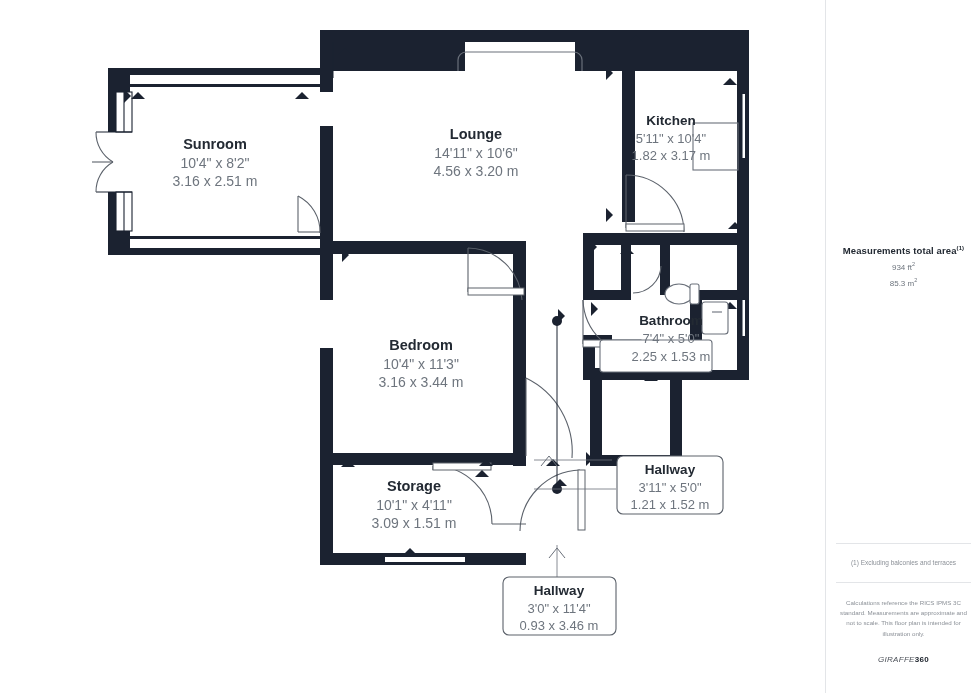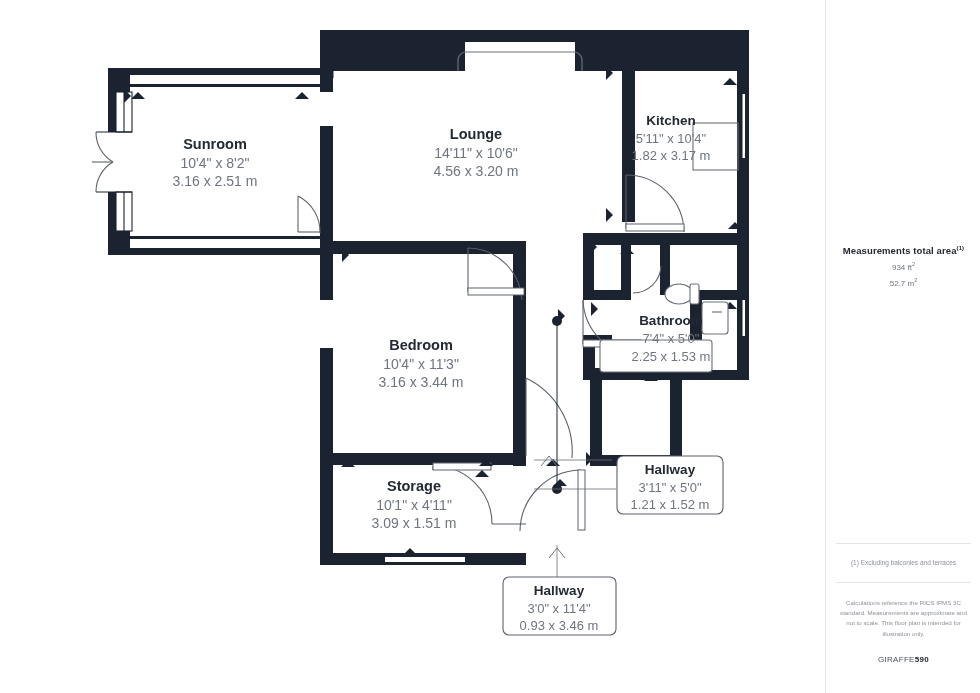--- a/index.html
+++ b/index.html
@@ -37,21 +37,21 @@
   }
   .legal{
     position:absolute;left:14px;top:598px;width:127px;text-align:center;
     font-size:6.2px;line-height:1.65;color:#8b9097;
   }
   .brand{
     position:absolute;left:0;top:655px;width:155px;text-align:center;
     font-size:8px;color:#4a4f57;letter-spacing:.3px;
   }
   .brand b{font-weight:bold;color:#20262f;}
-  .brand span.lite{font-weight:normal;}
+  .brand span.lite{font-weight:normal;font-style:italic;}
 
   
 </style>
 </head>
 <body>
 
 <div id="plan-root">
 <svg width="980" height="693" viewBox="0 0 980 693" xmlns="http://www.w3.org/2000/svg">
 
   <rect x="0" y="0" width="980" height="693" fill="#ffffff"></rect>
@@ -317,29 +317,29 @@
 <div class="side-panel">
 
   <div class="area-block">
     <div class="area-title">
       <span>Measurements total area</span><sup>(1)</sup>
     </div>
     <div class="area-val">
       <span>934 ft</span><sup>2</sup>
     </div>
     <div class="area-val">
-      <span>52.7 m</span><sup>2</sup>
+      <span>85.3 m</span><sup>2</sup>
     </div>
   </div>
 
   <div class="divider" style="top:543px;"></div>
 
   <div class="note-excl">(1) Excluding balconies and terraces</div>
 
   <div class="divider" style="top:582px;"></div>
 
   <div class="legal">Calculations reference the RICS IPMS 3C standard. Measurements are approximate and not to scale. This floor plan is intended for illustration only.</div>
 
   <div class="brand">
-    <span class="lite">GIRAFFE</span><b>590</b>
+    <span class="lite">GIRAFFE</span><b>360</b>
   </div>
 
 </div>
 
 </body></html>

